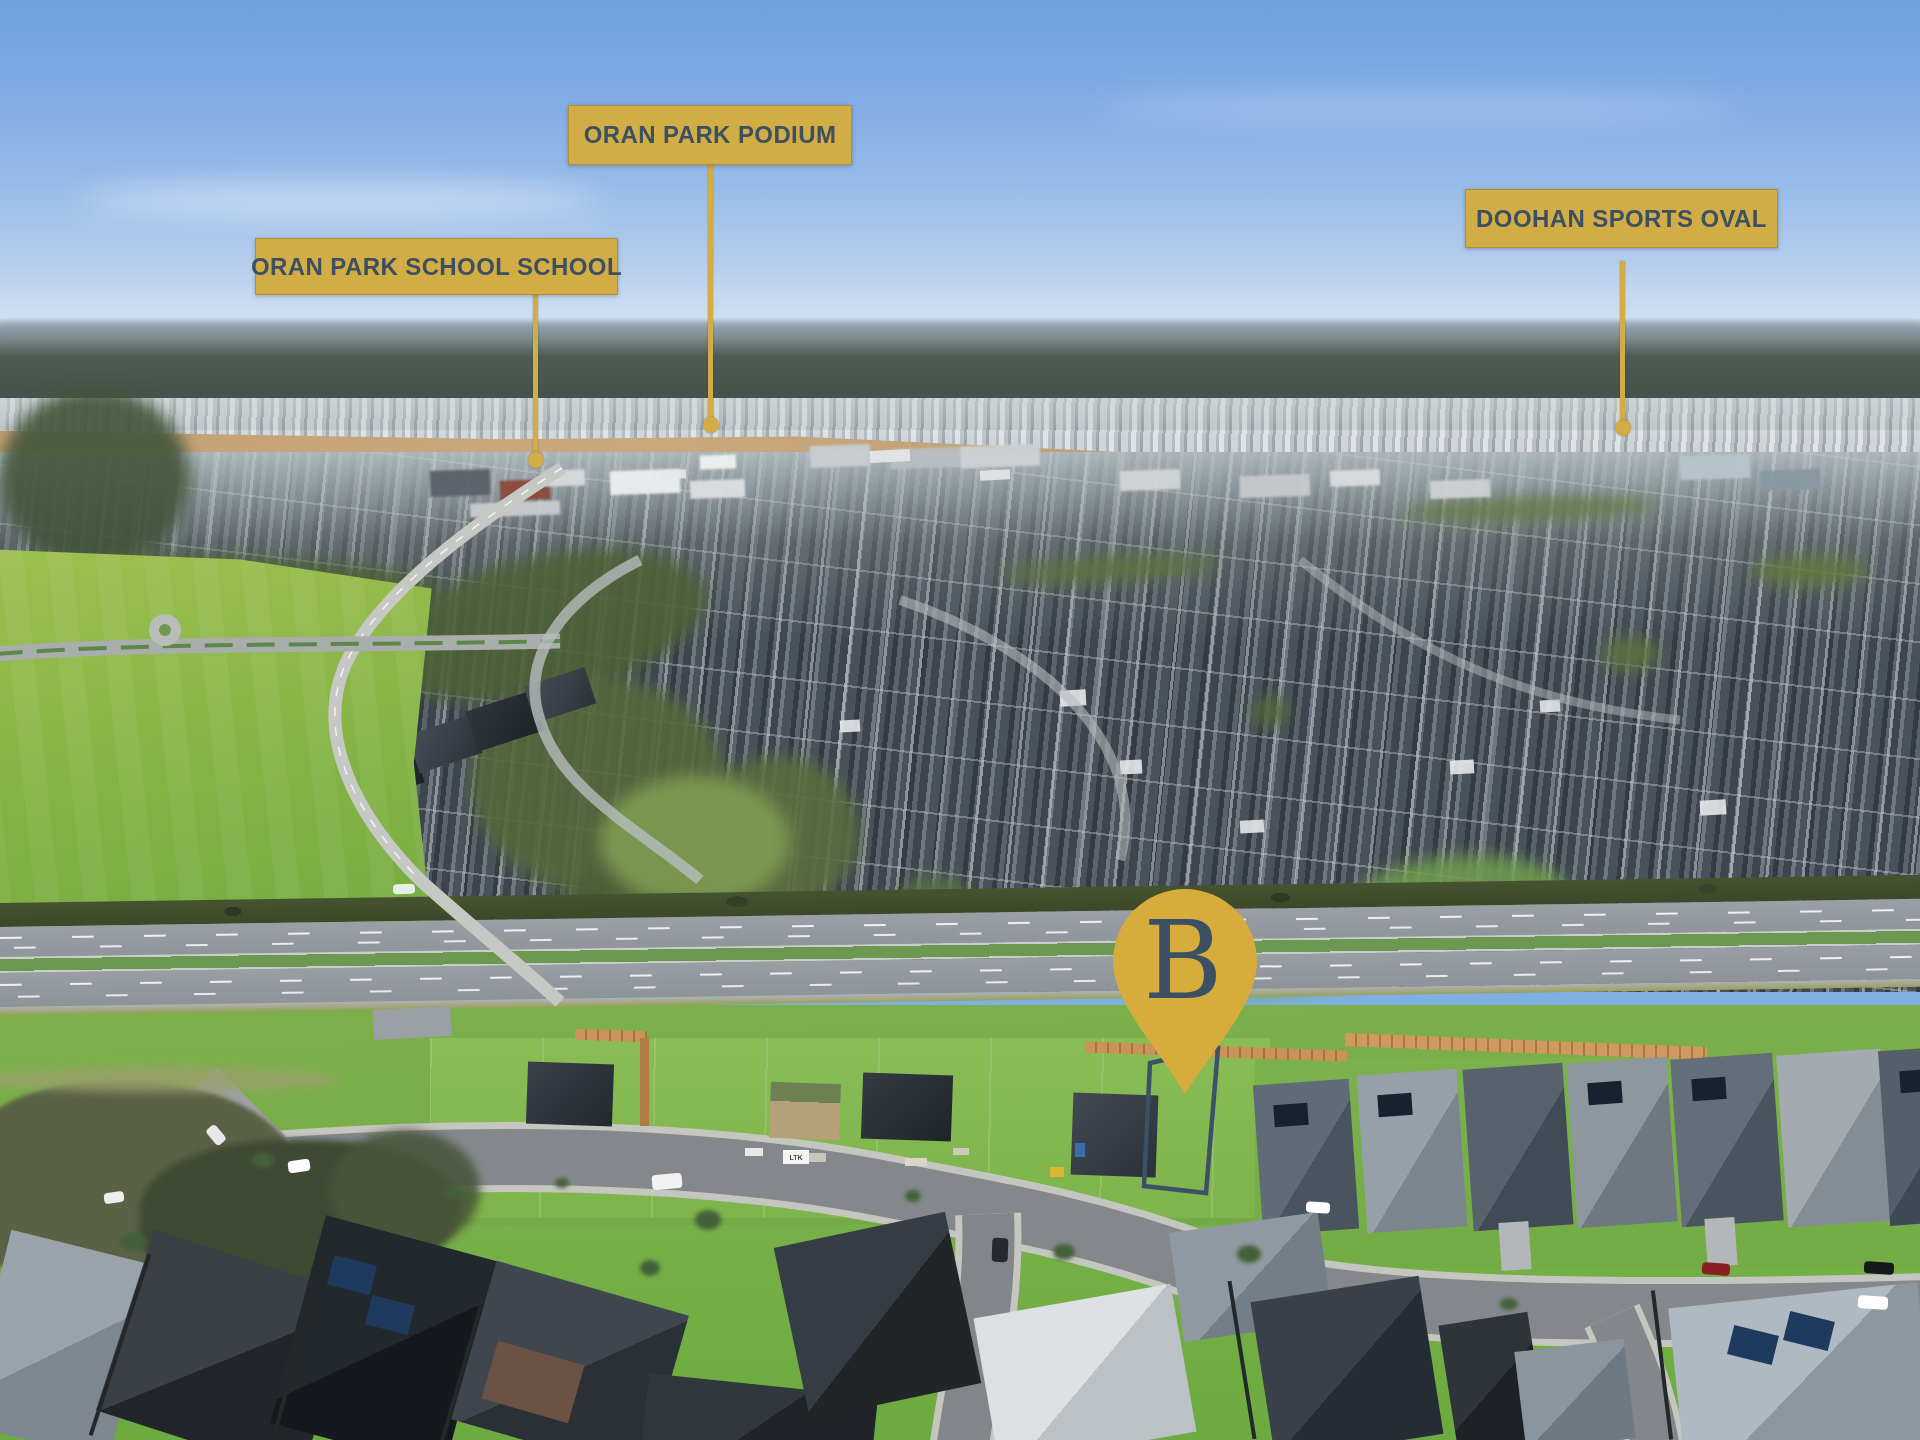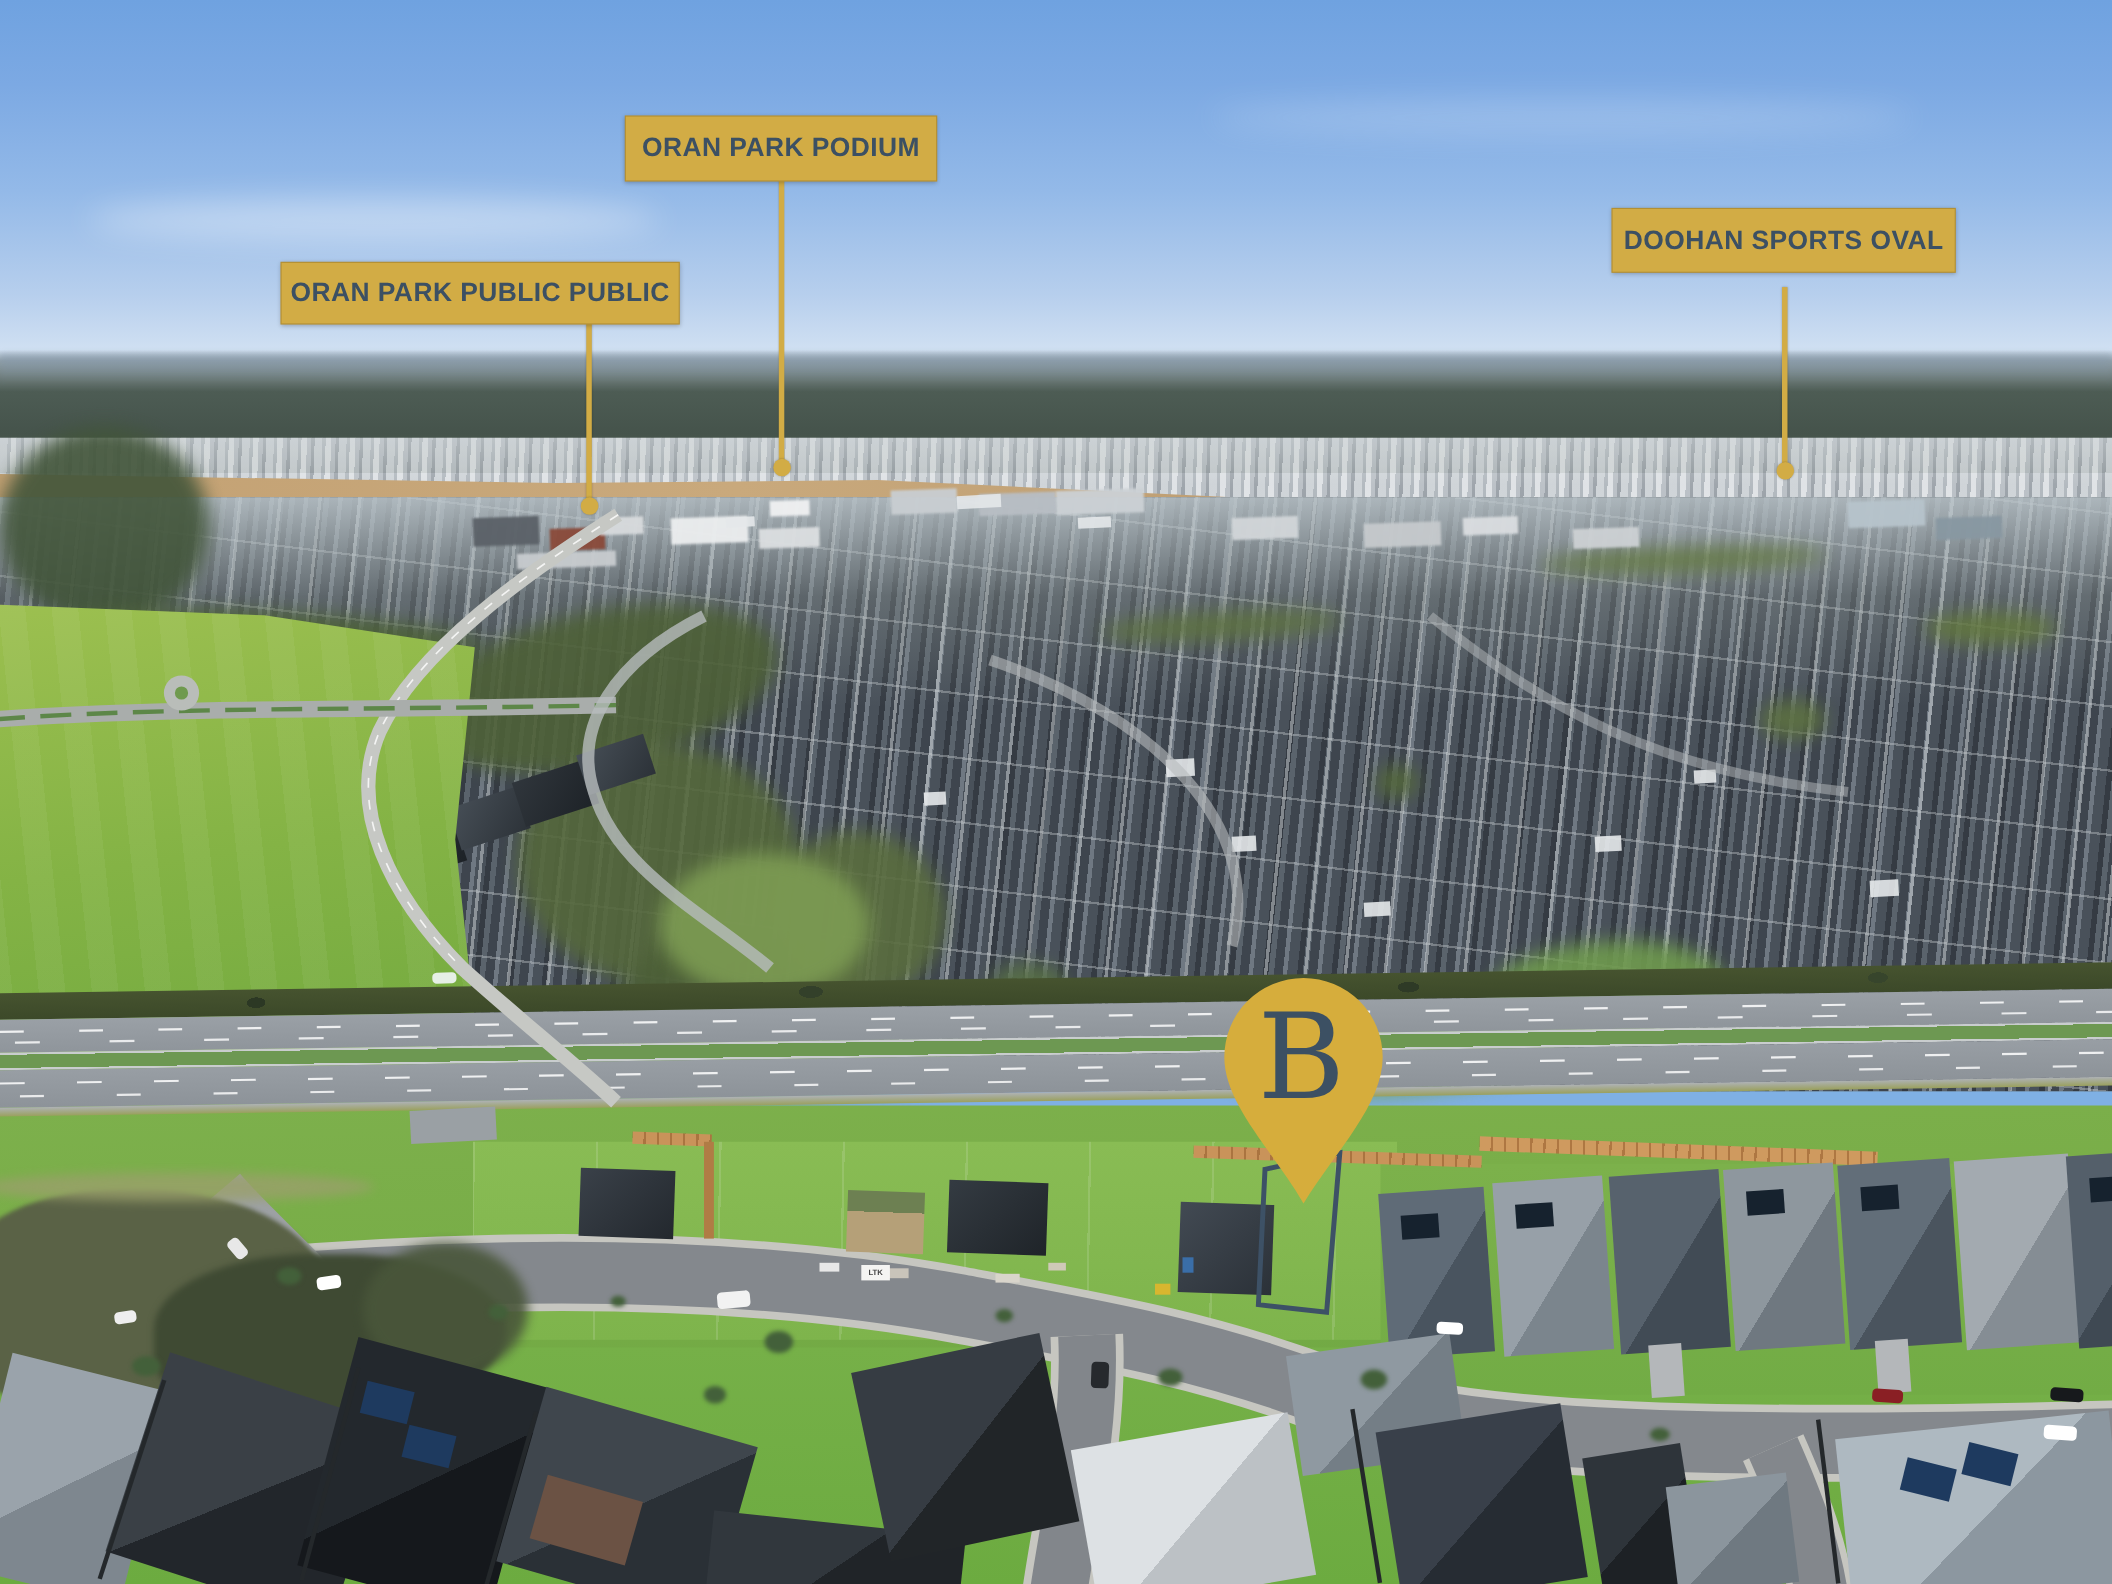--- a/index.html
+++ b/index.html
@@ -265,20 +265,20 @@
   </svg>
 
   <div class="pline" style="left:708px;top:164px;height:254px"></div>
   <div class="pball" style="left:703px;top:417px"></div>
   <div class="pline" style="left:533px;top:294px;height:159px"></div>
   <div class="pball" style="left:528px;top:452px"></div>
   <div class="pline" style="left:1620px;top:261px;height:160px"></div>
   <div class="pball" style="left:1615px;top:420px"></div>
 
   <div class="badge" style="left:568px;top:105px;width:284px;height:60px">ORAN PARK PODIUM</div>
-  <div class="badge" style="left:255px;top:238px;width:363px;height:57px">ORAN PARK PUBLIC PUBLIC</div>
+  <div class="badge" style="left:255px;top:238px;width:363px;height:57px">ORAN PARK SCHOOL SCHOOL</div>
   <div class="badge" style="left:1465px;top:189px;width:313px;height:59px">DOOHAN SPORTS OVAL</div>
 
   <svg style="left:1105px;top:882px" width="160" height="215" viewBox="0 0 160 215">
     <path d="M80,212 C 52,164 8,122 8,79 A 72 72 0 1 1 152,79 C 152,122 110,164 80,212 Z" fill="var(--pingold)"></path>
     <text x="78" y="116" text-anchor="middle" font-family="DejaVu Serif, Liberation Serif, serif" font-size="108" fill="var(--navy)">B</text>
   </svg>
 </div>
 
 </body></html>

